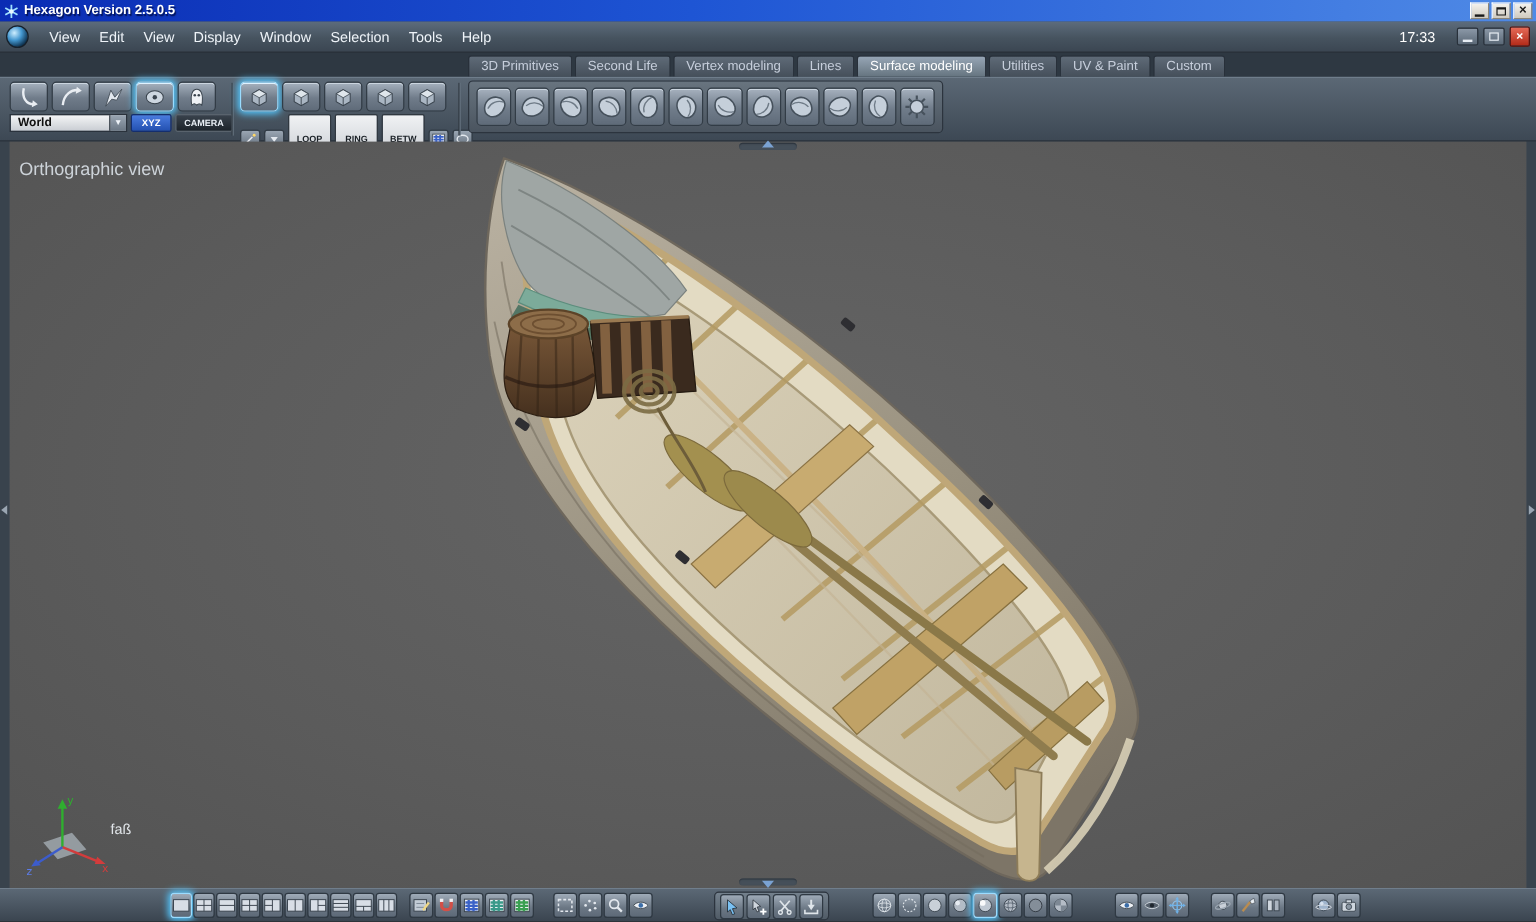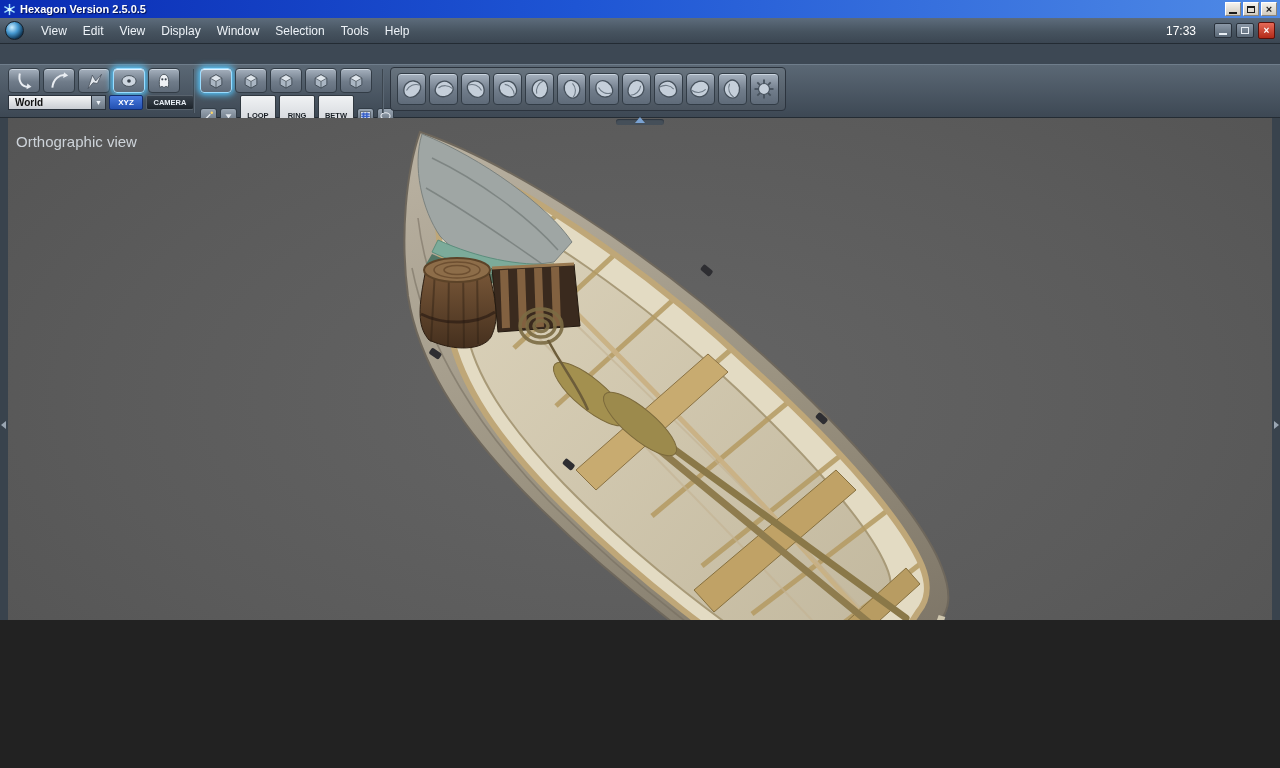--- a/index.html
+++ b/index.html
@@ -1,16 +1,16 @@
 <!DOCTYPE html>
 <html><head>
 <meta charset="utf-8">
 <style>
   html,body{margin:0;padding:0;background:#222;}
-  .screen{position:relative;width:1280px;height:620px;overflow:hidden;
+  .screen{position:relative;width:1280px;height:768px;overflow:hidden;
     font-family:"Liberation Sans","DejaVu Sans",sans-serif;background:#3d4854;user-select:none;}
 
   
   .titlebar{position:absolute;left:0;top:0;width:1280px;height:18px;
     background:linear-gradient(90deg,#0a2cb4 0%,#1e55d4 45%,#4f8ae6 100%);
     display:flex;align-items:center;box-sizing:border-box;padding:0 3px;}
   .app-mini-logo{width:13px;height:13px;margin-right:4px;}
   .title-text{color:#fff;font-size:11px;font-weight:bold;text-shadow:1px 1px 1px #001050;white-space:nowrap;}
   .tb-buttons{margin-left:auto;display:flex;gap:2px;}
   .tb-btn{width:16px;height:14px;background:linear-gradient(#f4f2ee,#cfcabf);
@@ -391,20 +391,32 @@
       <div class="mb-btn">
           <div class="mb-min"></div>
         </div>
       <div class="mb-btn">
           <div class="mb-max"></div>
         </div>
       <div class="mb-red">×</div>
     </div>
   </div>
 
+  <div class="tabrow">
+    <div class="tabs">
+      <div class="tab">3D Primitives</div>
+      <div class="tab">Second Life</div>
+      <div class="tab">Vertex modeling</div>
+      <div class="tab">Lines</div>
+      <div class="tab active">Surface modeling</div>
+      <div class="tab">Utilities</div>
+      <div class="tab">UV &amp; Paint</div>
+      <div class="tab">Custom</div>
+    </div>
+  </div>
 
   <div class="toolbar">
     <div class="tg1">
       <div class="trow">
         <div class="tool-btn">
             <svg>
               <use href="#s-hook"></use>
             </svg>
           </div>
         <div class="tool-btn">

